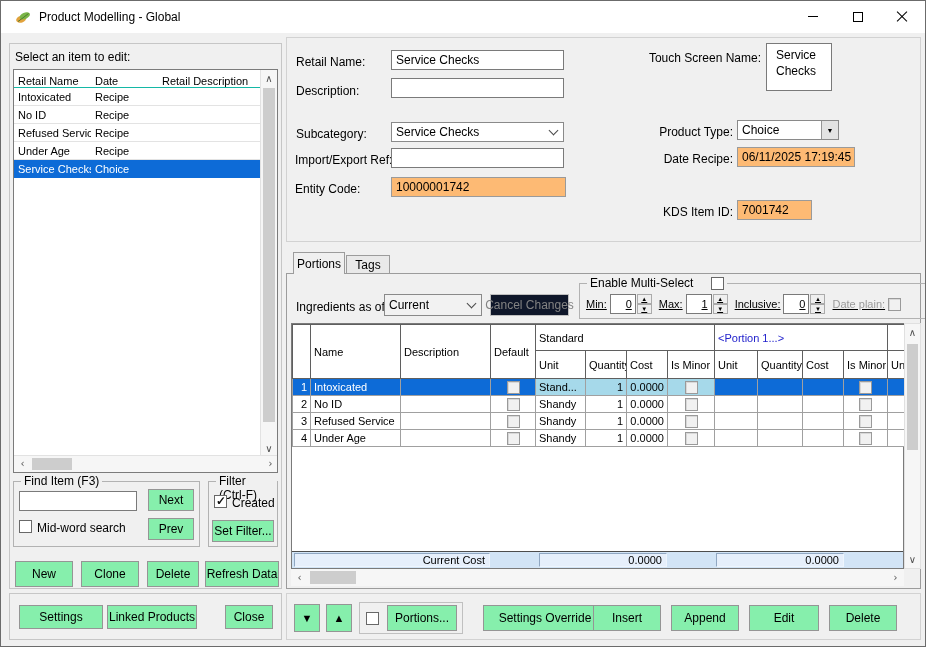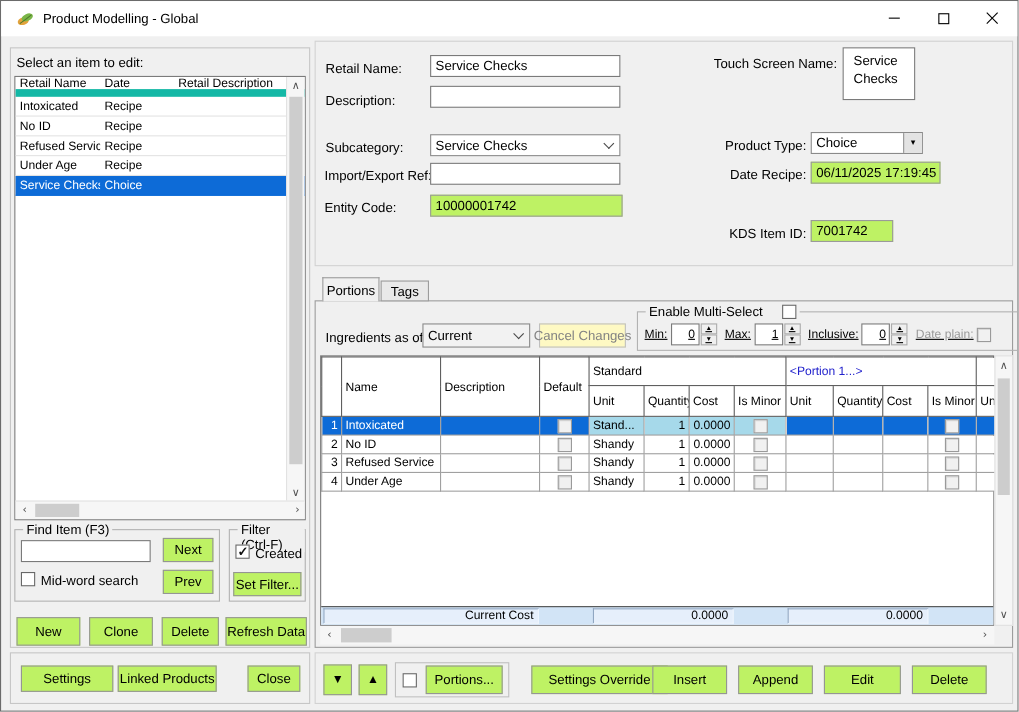--- a/index.html
+++ b/index.html
@@ -18,26 +18,26 @@
   .glyph-min { width:10px; height:1px; background:#000; }
   .glyph-max { width:10px; height:10px; border:1px solid #000; }
   .glyph-close { position:relative; width:12px; height:12px; }
   .glyph-close::before,.glyph-close::after { content:""; position:absolute; left:-1px; top:5px; width:14px; height:1px; background:#000; }
   .glyph-close::before { transform:rotate(45deg); }
   .glyph-close::after { transform:rotate(-45deg); }
 
   
   .panel { position:absolute; border:1px solid #c6c6c6; }
   .lbl { font-size:12px; white-space:nowrap; }
-  .btn { position:absolute; background:#bef264; border:1px solid #959595; font-size:12px;
+  .btn { position:absolute; background:#86efac; border:1px solid #959595; font-size:12px;
          display:flex; align-items:center; justify-content:center; white-space:nowrap; cursor:default; }
-  .btn.disabled { background:#fef9c3; border-color:#bfbfbf; color:#838383; }
+  .btn.disabled { background:#0f172a; border-color:#bfbfbf; color:#838383; }
   .tb { position:absolute; background:#fff; border:1px solid #7a7a7a; font-size:12px;
         display:flex; align-items:center; padding:0 4px; overflow:hidden; white-space:nowrap; }
-  .ro { background:#bef264; border-color:#9a9a9a; }
+  .ro { background:#fdba74; border-color:#9a9a9a; }
   .grp { position:absolute; border:1px solid #b2b2b2; }
   .grp-legend { position:absolute; top:-8px; left:7px; background:#f0f0f0; padding:0 3px; font-size:12px; display:flex; align-items:center; gap:18px; }
   .cb { width:13px; height:13px; border:1px solid #686868; background:#fff; position:relative; flex:0 0 auto; display:inline-block; vertical-align:middle; }
   .cb.flat { border-color:#9a9a9a; background:#f1f1f1; box-shadow:inset 1px 1px 0 rgba(0,0,0,0.10); }
   .cb.checked::after { content:"\2713"; position:absolute; left:1px; top:-2px; font-size:12px; font-weight:bold; color:#111; }
   .chev { width:7px; height:7px; border-right:1.6px solid #4a4a4a; border-bottom:1.6px solid #4a4a4a; transform:rotate(45deg); margin-top:-4px; }
   .combo { position:absolute; background:#fff; border:1px solid #8a8a8a; font-size:12px;
            display:flex; align-items:center; justify-content:space-between; padding:0 6px 0 4px; }
   .combo.grey { background:#f2f2f2; }
   .combo-btn { width:17px; align-self:stretch; background:#e3e3e3; border-left:1px solid #959595;
@@ -47,21 +47,21 @@
                display:flex; align-items:center; justify-content:flex-end; padding:0 3px; }
   .spin-btns { width:15px; height:20px; display:flex; flex-direction:column; margin-left:1px; }
   .spin-b { flex:1; background:#efefef; border:1px solid #ababab; font-size:6px; line-height:1;
             display:flex; align-items:center; justify-content:center; color:#000; }
   .sb-arrow { color:#505050; font-size:10px; line-height:1; display:flex; align-items:center; justify-content:center; font-family:"DejaVu Sans", sans-serif; }
   .sb-thumb { background:#cdcdcd; position:absolute; }
 
   
   .list-box { position:absolute; left:12px; top:68px; width:265px; height:404px; background:#fff; border:1px solid #7b7b7b; overflow:hidden; }
   .lv-row { position:relative; height:18px; display:flex; font-size:11px; align-items:center; }
-  .lv-head { border-bottom:7px solid #14b8a6; height:18px; }
+  .lv-head { border-bottom:1px solid #14b8a6; height:18px;align-items:flex-end; }
   .lv-head .lv-c { color:#000; }
   .lv-c { padding:0 4px; overflow:hidden; white-space:nowrap; flex:0 0 auto; }
   .c1 { width:77px; } .c2 { width:67px; } .c3 { width:104px; }
   .lv-row.item { border-bottom:1px solid #e3e3e3; }
   .lv-row.sel { background:#0d6bd7; color:#fff; border-bottom-color:#0d6bd7; }
   .lv-vscroll { position:absolute; right:0; top:0; width:17px; height:387px; background:#f6f6f6; border-left:1px solid #e2e2e2; }
   .lv-hscroll { position:absolute; left:0; bottom:0; width:265px; height:17px; background:#f6f6f6; border-top:1px solid #e2e2e2; }
 
   
   .grid-area { position:absolute; left:290px; top:322px; width:630px; height:263px; }

